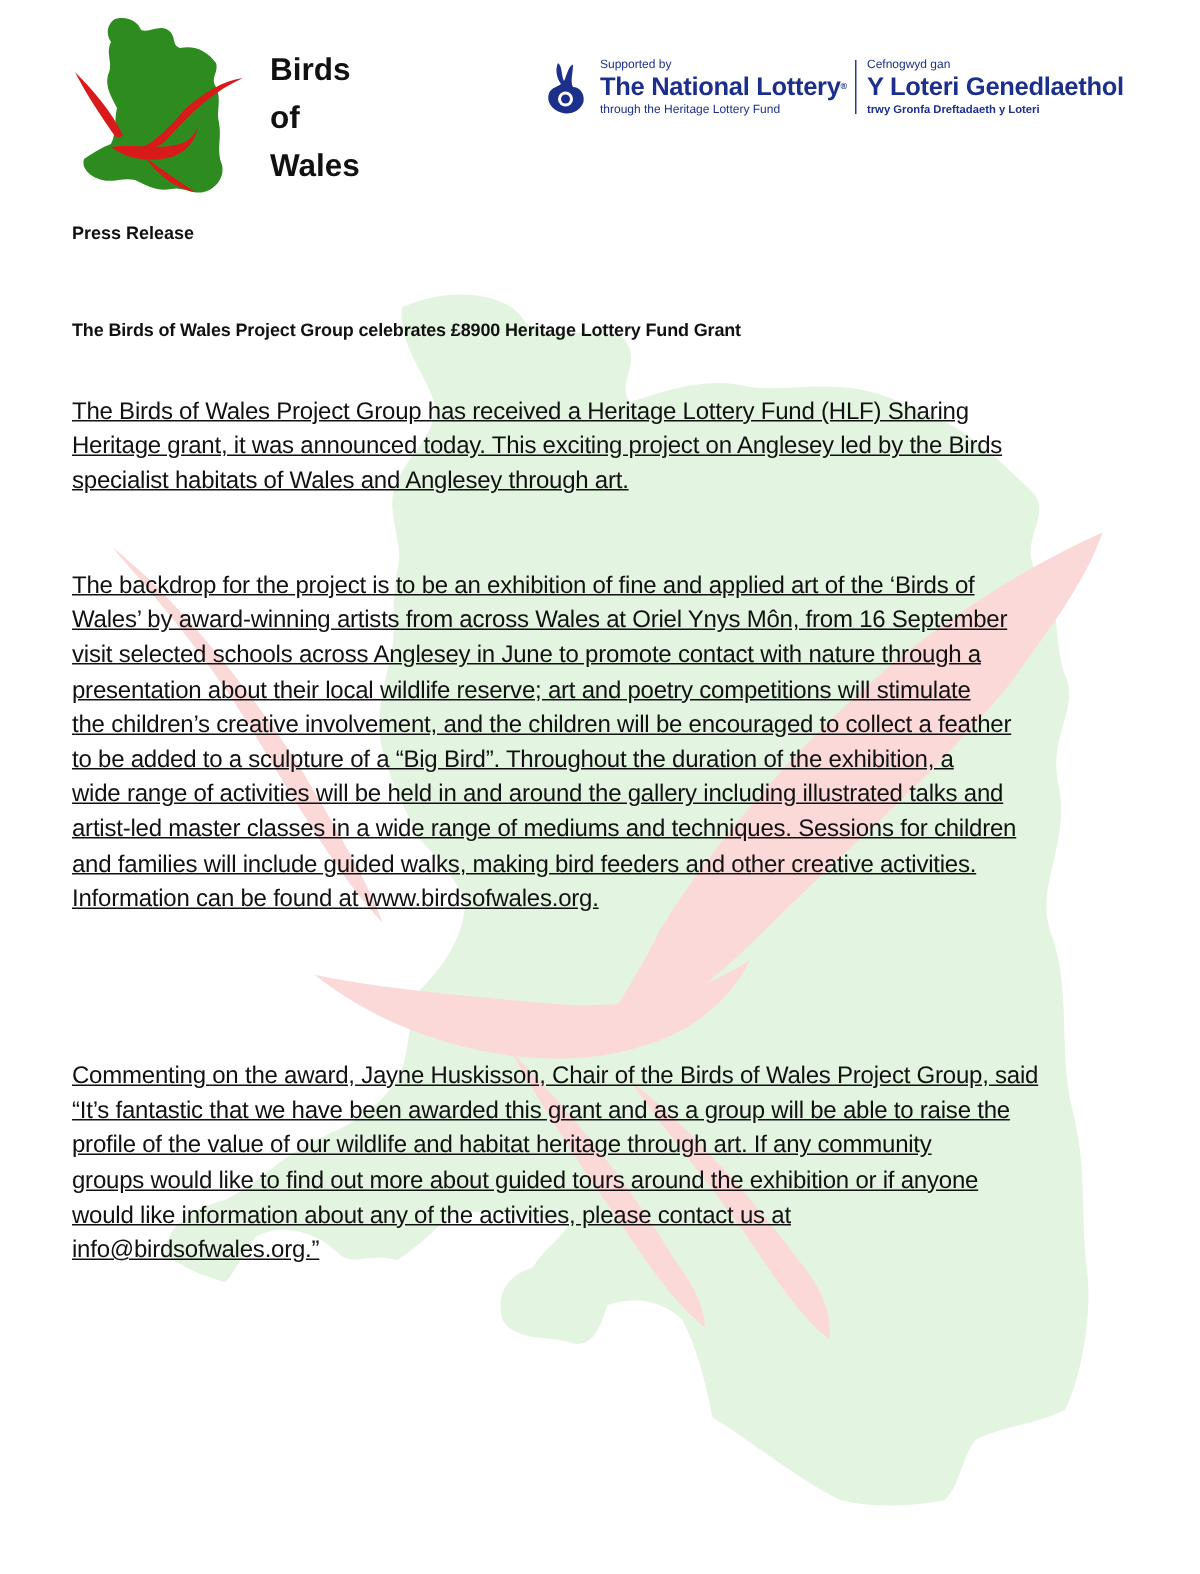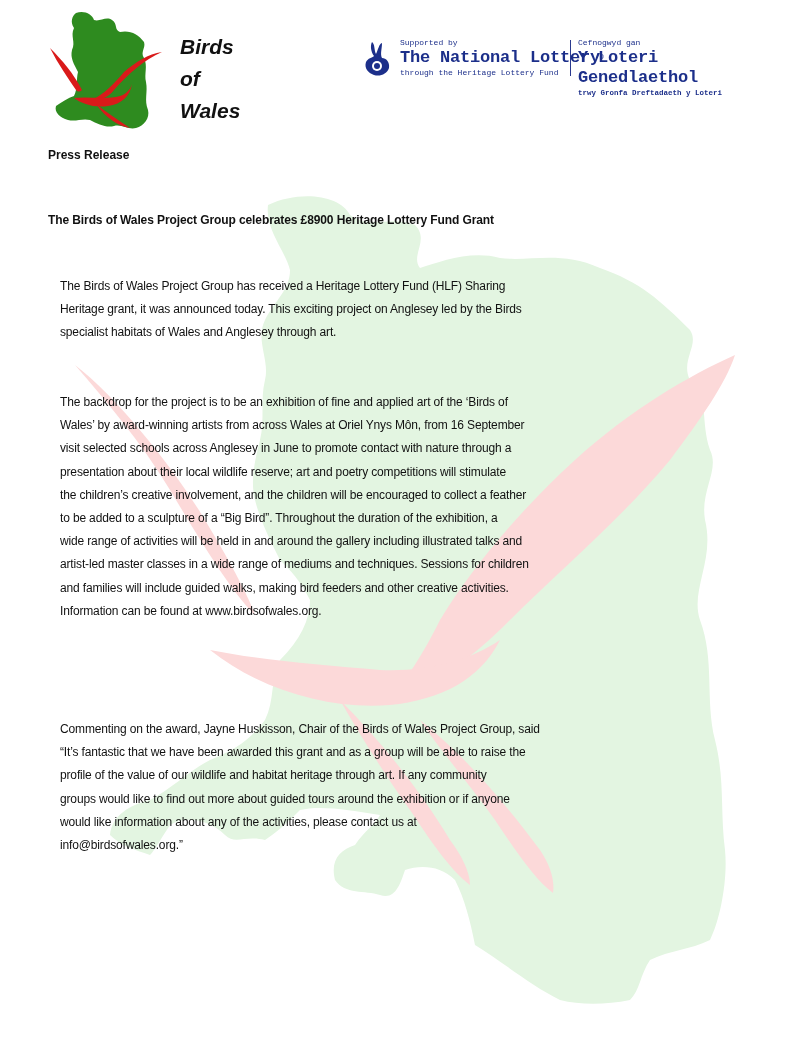--- a/index.html
+++ b/index.html
@@ -8,41 +8,42 @@
       background: #ffffff;
       font-family: "Liberation Sans", "DejaVu Sans", sans-serif;
       color: #111111;
     }
     .watermark { position: absolute; left: 0; top: 0; width: 800px; height: 1049px; z-index: 0; }
     .content { position: relative; z-index: 1; }
 
     .logo-wrap { position: absolute; left: 48px; top: 8px; width: 118px; height: 128px; }
     .brand-name {
       position: absolute; left: 180px; top: 31px;
-      font-weight: bold; font-size: 21px; line-height: 32px; color: #111; font-style: italic;
+      font-weight: bold; font-size: 21px; line-height: 32px; color: #111;
     }
     .brand-name div { display: block; }
 
-    .lottery { position: absolute; left: 362px; top: 38px; height: 50px; width: 400px; font-family: Liberation Mono, monospace; }
+    .lottery { position: absolute; left: 362px; top: 38px; height: 50px; width: 400px; }
     .lot-icon { position: absolute; left: 0; top: 2px; width: 30px; height: 38px; }
     .lot-en { position: absolute; left: 38px; top: 0; color: #1c2f8a; }
     .lot-small { font-size: 8px; line-height: 10px; }
     .lot-big { font-size: 17px; font-weight: bold; line-height: 20px; letter-spacing: -0.2px; }
     .lot-big sup { font-size: 6px; vertical-align: top; }
     .lot-divider { position: absolute; left: 208px; top: 2px; width: 1px; height: 36px; background: #2a3a8f; }
     .lot-cy { position: absolute; left: 216px; top: 0; color: #1c2f8a; }
     .lot-small-bold { font-size: 7.5px; font-weight: bold; line-height: 10px; }
 
     .press-label { position: absolute; left: 48px; top: 148px; font-weight: bold; font-size: 12px; }
     .headline { position: absolute; left: 48px; top: 213px; font-weight: bold; font-size: 12px; letter-spacing: -0.1px; }
 
     .para {
       position: absolute; left: 48px; width: 730px;
-      font-size: 12px; line-height: 23.2px; letter-spacing: -0.15px;
-      margin: 12px;
+      font-size: 16px; line-height: 23.2px; letter-spacing: -0.15px;
+      margin: 0;
+      text-decoration: underline;
     }
     .para span.line { display: block; white-space: nowrap; }
     #p1 { top: 263px; }
     #p2 { top: 379px; }
     #p3 { top: 706px; }
   </style>
 </head>
 <body>
 
 <svg class="watermark" viewBox="0 0 800 1049" xmlns="http://www.w3.org/2000/svg">

